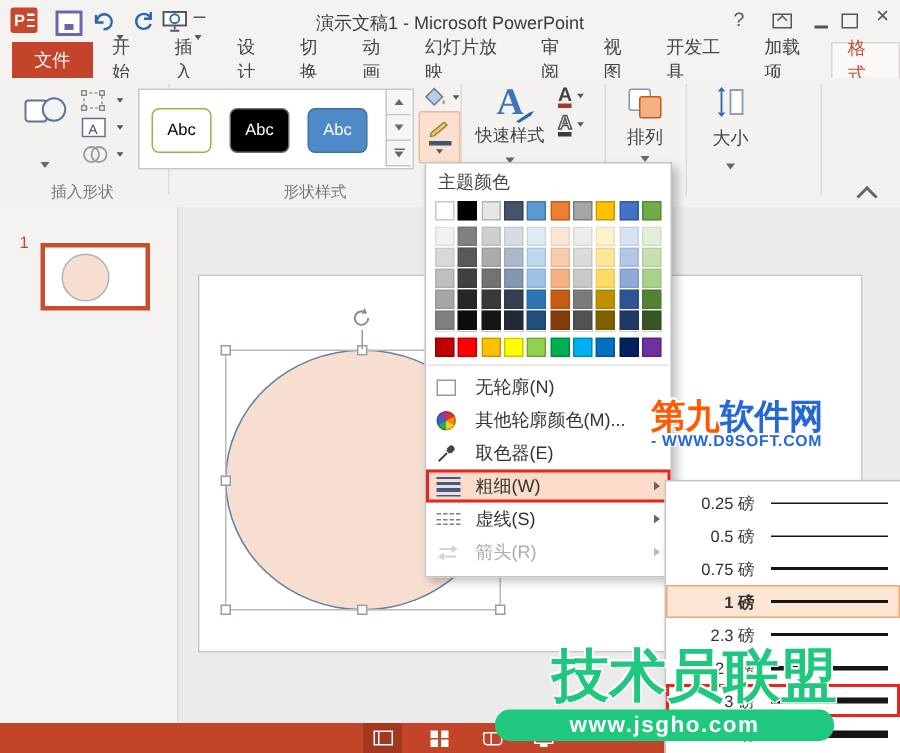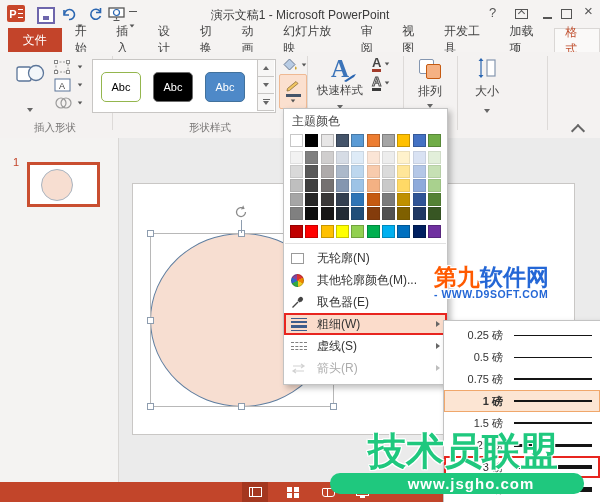--- a/index.html
+++ b/index.html
@@ -132,21 +132,21 @@
   .sr.annotated{outline:2px solid #E8251F;outline-offset:-2px;}
 
   
   .wm-outline{text-shadow:-1px -1px 0 #fff,1px -1px 0 #fff,-1px 1px 0 #fff,1px 1px 0 #fff,0 -1px 0 #fff,0 1px 0 #fff,-1px 0 0 #fff,1px 0 0 #fff;}
   .wm-d9{position:absolute;left:434px;top:265px;width:140px;z-index:40;line-height:1.05;}
   .wm-d9 .l1{font-size:23px;font-weight:900;white-space:nowrap;}
   .wm-d9 .l2{font-size:10.5px;font-weight:800;color:#2467D6;white-space:nowrap;letter-spacing:.5px;}
   .d9a{color:#FF5A00;}.d9b{color:#2467D6;}
   .wm-union{position:absolute;left:368px;top:432px;font-size:38px;font-weight:900;color:#1FC87E;z-index:40;white-space:nowrap;line-height:1;}
   .wm-pill{position:absolute;left:330px;top:473px;width:226px;height:21px;background:#1FC87E;border-radius:10px;z-index:41;
-    color:#fff;font-size:15px;font-weight:800;text-align:center;line-height:21px;letter-spacing:1px;padding-left:28px;}
+    color:#fff;font-size:15px;font-weight:800;text-align:center;line-height:21px;letter-spacing:1px;}
 </style>
 </head>
 <body>
 
 <div class="screen">
 
   <div class="titlebar">
     <span class="skull" style="left:86px;top:4px"><span class="head"><span class="eye l"></span><span class="eye r"></span></span><span class="jaw"></span></span>
     <span class="skull" style="left:294px;top:3px"><span class="head"><span class="eye l"></span><span class="eye r"></span></span><span class="jaw"></span></span>
     <span class="skull" style="left:432px;top:6px"><span class="head"><span class="eye l"></span><span class="eye r"></span></span><span class="jaw"></span></span>
@@ -542,21 +542,21 @@
       </div>
       <div class="sr">
         <span class="sr-label">0.75 磅</span>
         <span class="sr-line" style="height: 2px;"></span>
       </div>
       <div class="sr selected">
         <span class="sr-label">1 磅</span>
         <span class="sr-line" style="height: 2px;"></span>
       </div>
       <div class="sr">
-        <span class="sr-label">1.5 磅</span>
+        <span class="sr-label">2.3 磅</span>
         <span class="sr-line" style="height: 2.5px;"></span>
       </div>
       <div class="sr">
         <span class="sr-label">2.25 磅</span>
         <span class="sr-line" style="height: 3px;"></span>
       </div>
       <div class="sr annotated">
         <span class="sr-label">3 磅</span>
         <span class="sr-line" style="height: 3.5px;"></span>
       </div>

